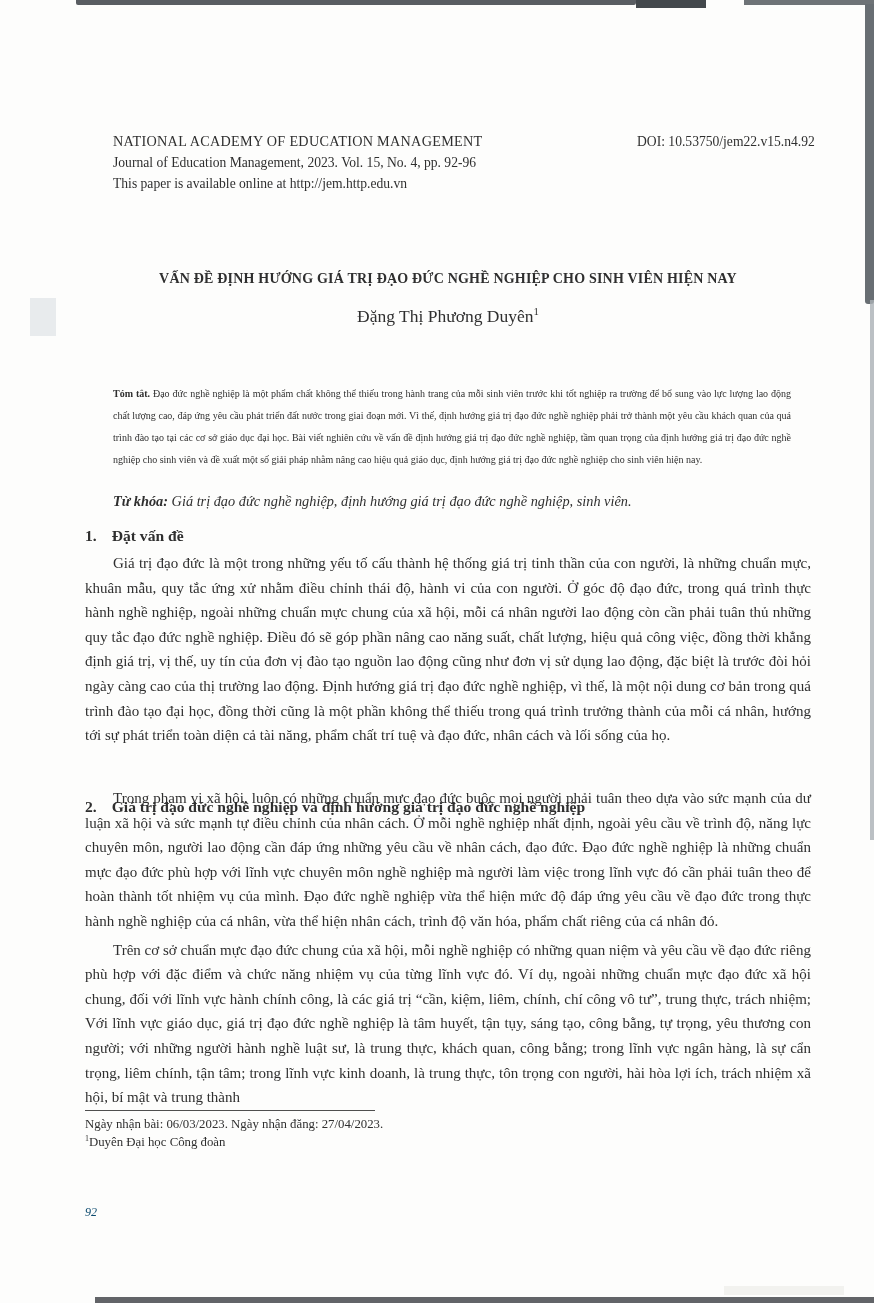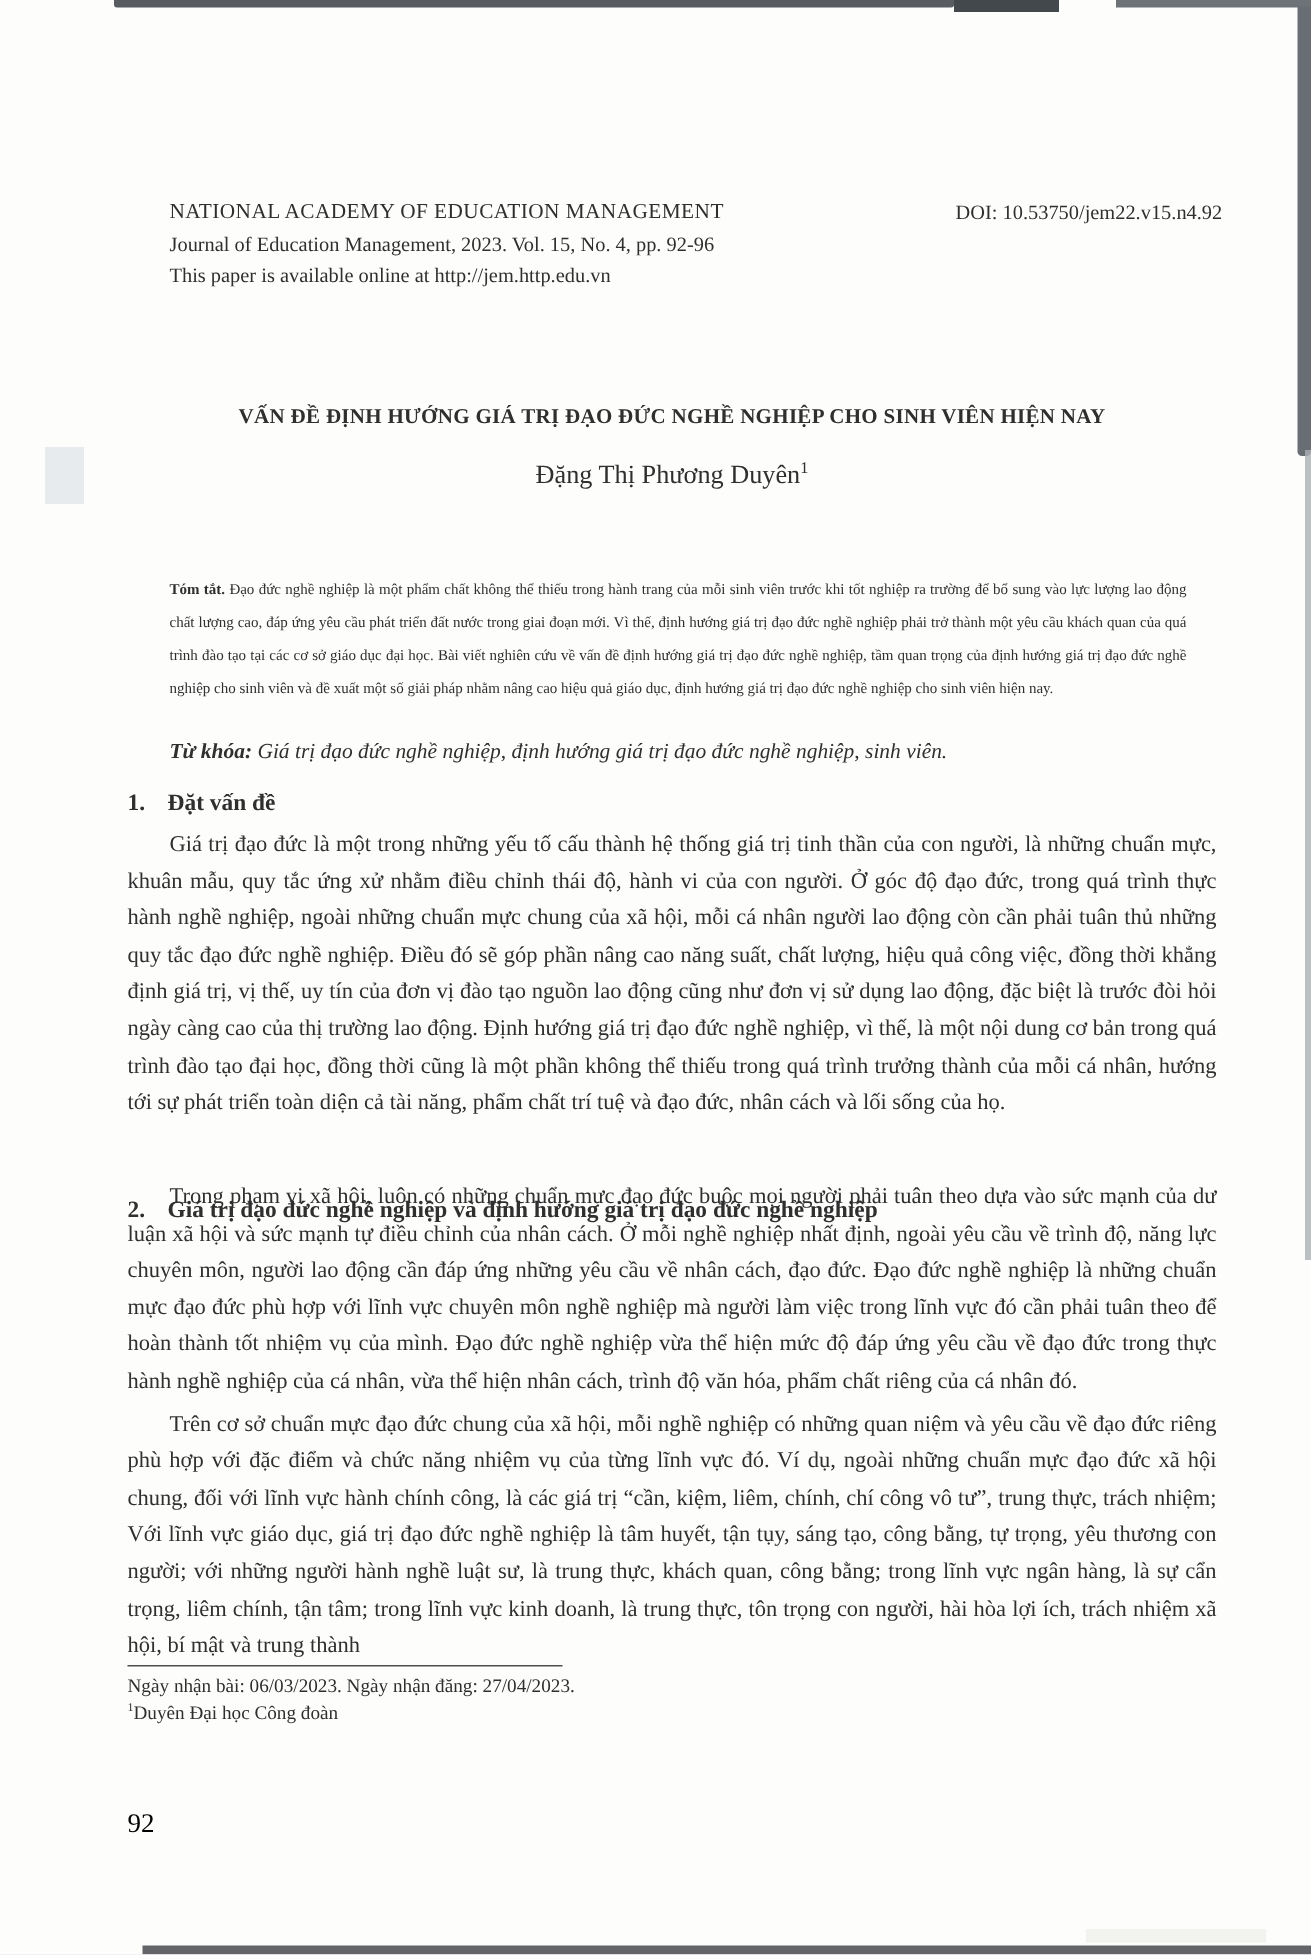--- a/index.html
+++ b/index.html
@@ -43,21 +43,21 @@
   .h1 { top:527px; } .h2 { top:798px; }
   .sec-heading .num { display:inline-block; margin-right:15px; }
   .body-text { position:absolute; left:85px; width:726px; text-align:justify;
                font-size:15px; line-height:24.6px; }
   .b1 { top:551px; } .b2 { top:786px; }
   .body-text p { margin:0 0 4px 0; text-indent:28px; }
 
   
   .foot-rule { position:absolute; left:85px; top:1110px; width:290px; border-top:1.5px solid #4f4f4f; }
   .footnotes { position:absolute; left:85px; top:1116px; width:700px; font-size:12.8px; line-height:17.8px; }
-  .page-number { position:absolute; left:85px; top:1205px; font-size:18px; color:#000000; }
+  .page-number { position:absolute; left:85px; top:1205px; font-size:12px; color:#0c4a6e;font-style:italic; }
 </style>
 </head>
 <body>
 
 <div class="page">
 
   <div class="scan edge-top-left"></div>
   <div class="scan edge-top-mid"></div>
   <div class="scan edge-top-right"></div>
   <div class="scan edge-right-dark"></div>

